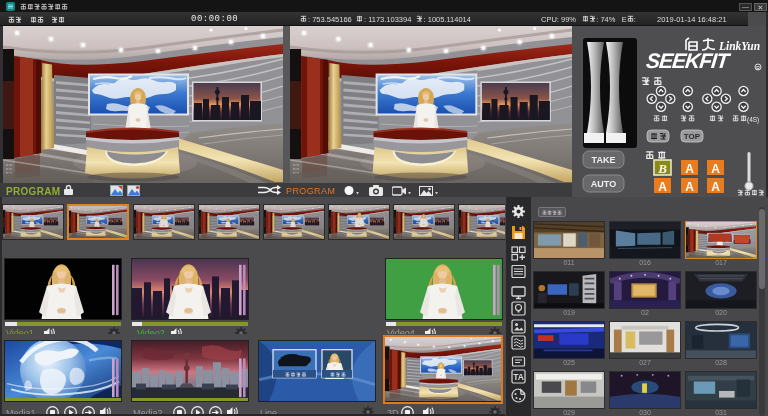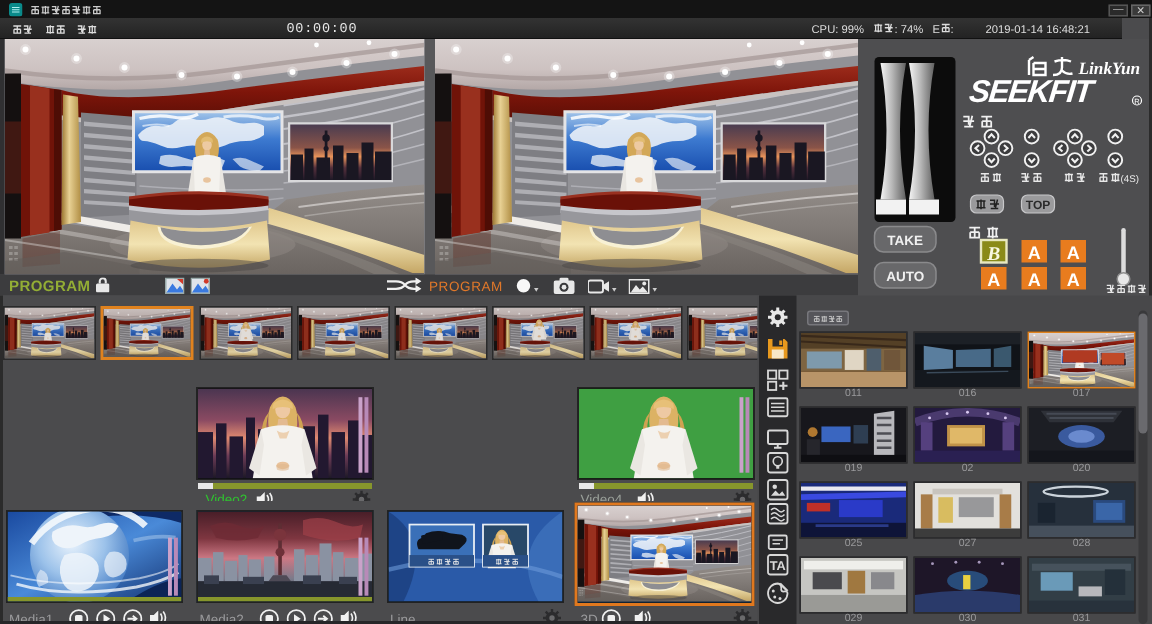--- a/index.html
+++ b/index.html
@@ -416,20 +416,29 @@
       </svg>
     <svg class="abs cjk" style="left:30px;top:4px;color:#ddd" width="14" height="7" viewBox="0 0 16 8">
         <use href="#k2"></use>
         <use href="#k1" x="8"></use>
       </svg>
     <svg class="abs cjk" style="left:51px;top:4px;color:#ddd" width="14" height="7" viewBox="0 0 16 8">
         <use href="#k3"></use>
         <use href="#k2" x="8"></use>
       </svg>
     <div id="timer">00:00:00</div>
+    <div class="mtx" style="left:300px;font-size:7.5px">
+      <svg class="cjk" style="color:#ddd;margin-right:1px" width="7" height="7" viewBox="0 0 8 8">
+          <use href="#k1"></use>
+        </svg>: 753.545166&nbsp;&nbsp;<svg class="cjk" style="color:#ddd;margin-right:1px" width="7" height="7" viewBox="0 0 8 8">
+          <use href="#k2"></use>
+        </svg>: 1173.103394&nbsp;&nbsp;<svg class="cjk" style="color:#ddd;margin-right:1px" width="7" height="7" viewBox="0 0 8 8">
+          <use href="#k3"></use>
+        </svg>: 1005.114014
+    </div>
     <div class="mtx" style="left:541px;font-size:7.5px">CPU: 99%&nbsp;&nbsp;&nbsp;<svg class="cjk" style="color:#ddd" width="14" height="7" viewBox="0 0 16 8">
           <use href="#k2"></use>
           <use href="#k3" x="8"></use>
         </svg>: 74%&nbsp;&nbsp;&nbsp;E<svg class="cjk" style="color:#ddd" width="7" height="7" viewBox="0 0 8 8">
           <use href="#k1"></use>
         </svg>:</div>
     <div class="mtx" style="left:657px;font-size:7.5px">2019-01-14 16:48:21</div>
   </div>
   <div class="abs" id="pvwrap">
     <div class="pv" id="pv1">
@@ -628,20 +637,42 @@
         </svg>
       </div>
     <div class="sth" style="left:458px">
         <svg width="60" height="34" viewBox="0 0 280 157" preserveAspectRatio="none">
           <use href="#studio"></use>
           <rect width="280" height="157" fill="#2e2218" opacity=".1"></rect>
         </svg>
       </div>
   </div>
   <div class="abs" id="videos">
+    <div class="vp" style="left:4px">
+      <div class="vimg">
+          <svg width="116" height="60" viewBox="0 0 116 62" preserveAspectRatio="none">
+            <rect width="116" height="62" fill="#020202"></rect>
+            <use href="#anchor"></use>
+            <rect x="107" y="6" width="2.6" height="52" fill="#caa2ca"></rect>
+            <rect x="111" y="6" width="2.6" height="52" fill="#b88ab8"></rect>
+          </svg>
+        </div>
+      <div class="vprog">
+          <b style="width:12px"></b>
+        </div>
+      <div class="vlabel">
+          <span style="position:absolute;left:2px;top:1px">Video1</span>
+        <svg class="abs" style="left:40px;top:1px" width="12" height="10" viewBox="0 0 12 10">
+            <use href="#spk"></use>
+          </svg>
+        <svg class="abs" style="left:104px;top:0" width="12" height="12" viewBox="0 0 12 12">
+            <use href="#gear"></use>
+          </svg>
+      </div>
+    </div>
     <div class="vp" style="left:131px">
       <div class="vimg">
           <svg width="116" height="60" viewBox="0 0 116 62" preserveAspectRatio="none">
             <use href="#dusk"></use>
             <use href="#anchor"></use>
             <rect x="107" y="6" width="2.6" height="52" fill="#caa2ca"></rect>
             <rect x="111" y="6" width="2.6" height="52" fill="#b88ab8"></rect>
           </svg>
         </div>
       <div class="vprog">

